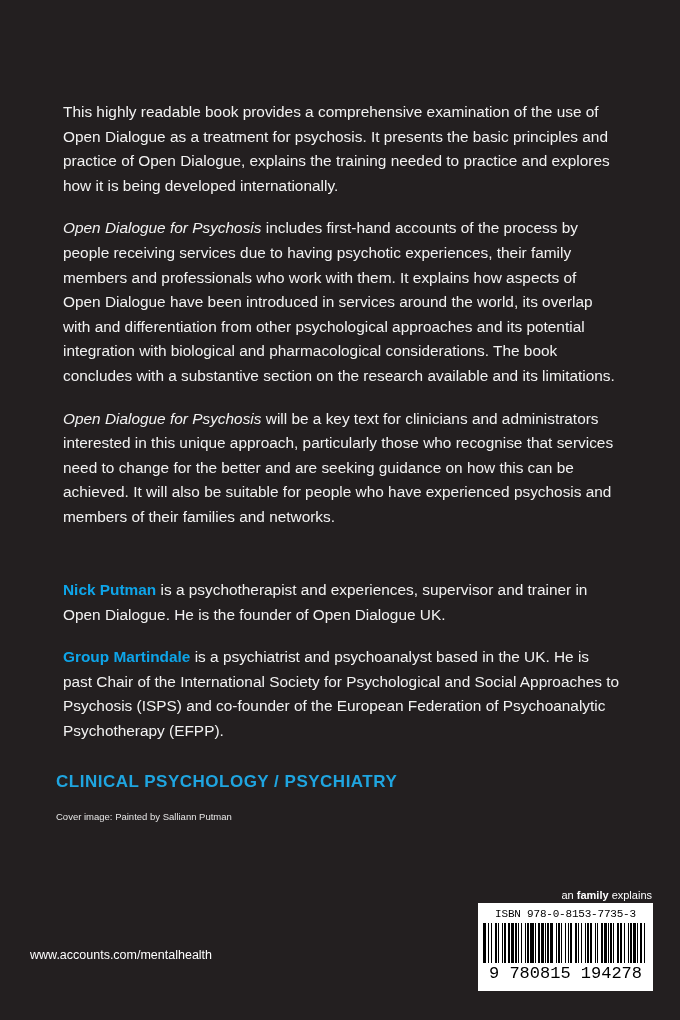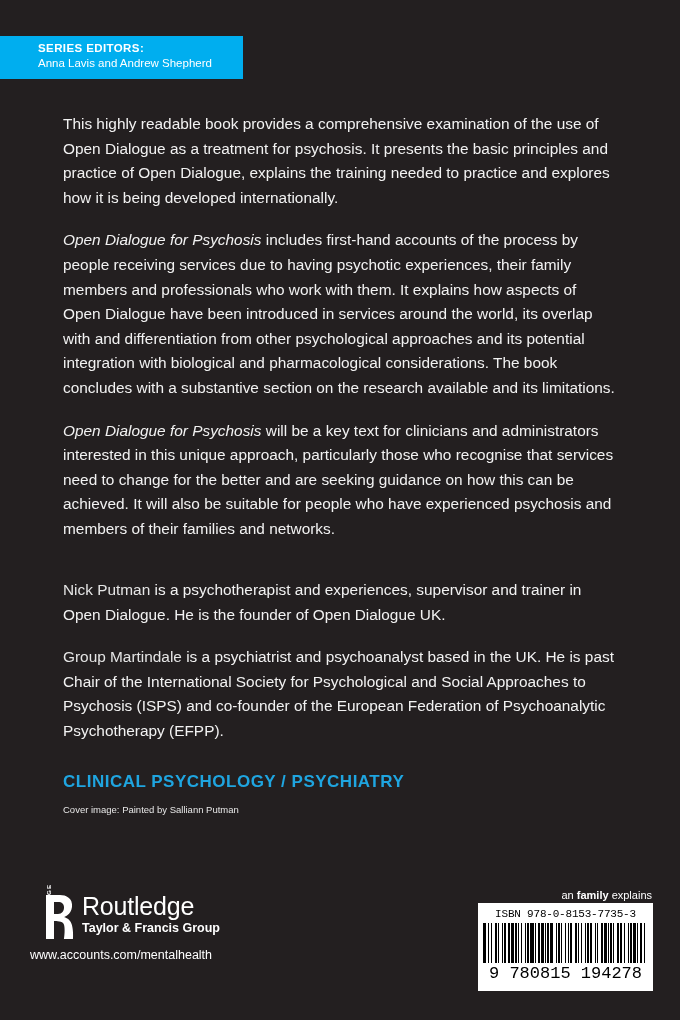--- a/index.html
+++ b/index.html
@@ -43,21 +43,21 @@
     font-size: 11.5px;
     font-weight: normal;
     color: #ffffff;
     margin-top: 1px;
   }
 
   
   #blurb {
     position: absolute;
     left: 63px;
-    top: 112px;
+    top: 100px;
     width: 555px;
   }
   .para {
     font-size: 15.4px;
     line-height: 24.6px;
     color: #f2f2f2;
     margin: 0 0 18px 0;
     font-weight: 300;
   }
   .para em { font-style: italic; }
@@ -69,41 +69,41 @@
     top: 578px;
     width: 558px;
   }
   .bio {
     font-size: 15.4px;
     line-height: 24.6px;
     color: #f2f2f2;
     margin: 0 0 18px 0;
   }
   .bio .name {
-    color: #e5e5e5;
-    font-weight: normal;
+    color: #0ea5e9;
+    font-weight: bold;
   }
 
   
   #category-block {
     position: absolute;
-    left: 63px;
+    left: 56px;
     top: 772px;
   }
   #category {
     font-size: 17px;
     font-weight: bold;
     color: #1fa5e0;
     letter-spacing: 0.5px;
     margin: 0;
   }
   #cover-credit {
     font-size: 9.5px;
     color: #e6e6e6;
-    margin: 12px 0 0 0;
+    margin: 19px 0 0 0;
     font-weight: normal;
   }
 
   
   #routledge {
     position: absolute;
     left: 30px;
     top: 893px;
     display: flex;
     align-items: flex-start;
@@ -212,53 +212,37 @@
     line-height: 19px;
     margin-top: 1px;
     white-space: nowrap;
   }
 </style>
 </head>
 <body>
 
 <div id="cover">
 
-  <div id="series-banner">
-    <span class="se-label">SERIES EDITORS:</span>
-    <span class="se-names">Anna Lavis and Andrew Shepherd</span>
-  </div>
 
   <div id="blurb">
     <p class="para">This highly readable book provides a comprehensive examination of the use of Open Dialogue as a treatment for psychosis. It presents the basic principles and practice of Open Dialogue, explains the training needed to practice and explores how it is being developed internationally.</p>
     <p class="para"><em>Open Dialogue for Psychosis</em><span> includes first-hand accounts of the process by people receiving services due to having psychotic experiences, their family members and professionals who work with them. It explains how aspects of Open Dialogue have been introduced in services around the world, its overlap with and differentiation from other psychological approaches and its potential integration with biological and pharmacological considerations. The book concludes with a substantive section on the research available and its limitations.</span></p>
     <p class="para"><em>Open Dialogue for Psychosis</em><span> will be a key text for clinicians and administrators interested in this unique approach, particularly those who recognise that services need to change for the better and are seeking guidance on how this can be achieved. It will also be suitable for people who have experienced psychosis and members of their families and networks.</span></p>
   </div>
 
   <div id="bios">
     <p class="bio"><span class="name">Nick Putman</span><span> is a psychotherapist and experiences, supervisor and trainer in Open Dialogue. He is the founder of Open Dialogue UK.</span></p>
     <p class="bio"><span class="name">Group Martindale</span><span> is a psychiatrist and psychoanalyst based in the UK. He is past Chair of the International Society for Psychological and Social Approaches to Psychosis (ISPS) and co-founder of the European Federation of Psychoanalytic Psychotherapy (EFPP).</span></p>
   </div>
 
   <div id="category-block">
     <p id="category">CLINICAL PSYCHOLOGY / PSYCHIATRY</p>
     <p id="cover-credit">Cover image: Painted by Salliann Putman</p>
   </div>
 
-  <div id="routledge">
-    <div id="rt-mark">
-      <span class="vert">ROUTLEDGE</span>
-      <svg width="30" height="48" viewBox="0 0 30 48">
-        <path d="M2 2 L2 46 L10 46 L10 28 C10 28 17 28 19 30 C22 33 20 46 20 46 L29 46 C29 46 30 33 26 28 C24 25 20 24 20 24 C20 24 27 22 28 14 C29 5 22 2 16 2 Z M10 9 L14 9 C18 9 20 11 20 14.5 C20 18 18 21 14 21 L10 21 Z" fill="#ffffff"></path>
-      </svg>
-    </div>
-    <div id="rt-words">
-      <div id="rt-name">Routledge</div>
-      <div id="rt-group">Taylor &amp; Francis Group</div>
-    </div>
-  </div>
   <div id="rt-url">www.accounts.com/mentalhealth</div>
 
 
   <div id="informa"><span>an </span><b>family</b><span> explains</span></div>
 
   <div id="barcode-box">
     <div id="isbn-text">ISBN 978-0-8153-7735-3</div>
     <div id="bars">
         <i style="width: 3.15px; background: rgb(0, 0, 0);"></i>
         <i style="width: 1.05px; background: rgb(255, 255, 255);"></i>

